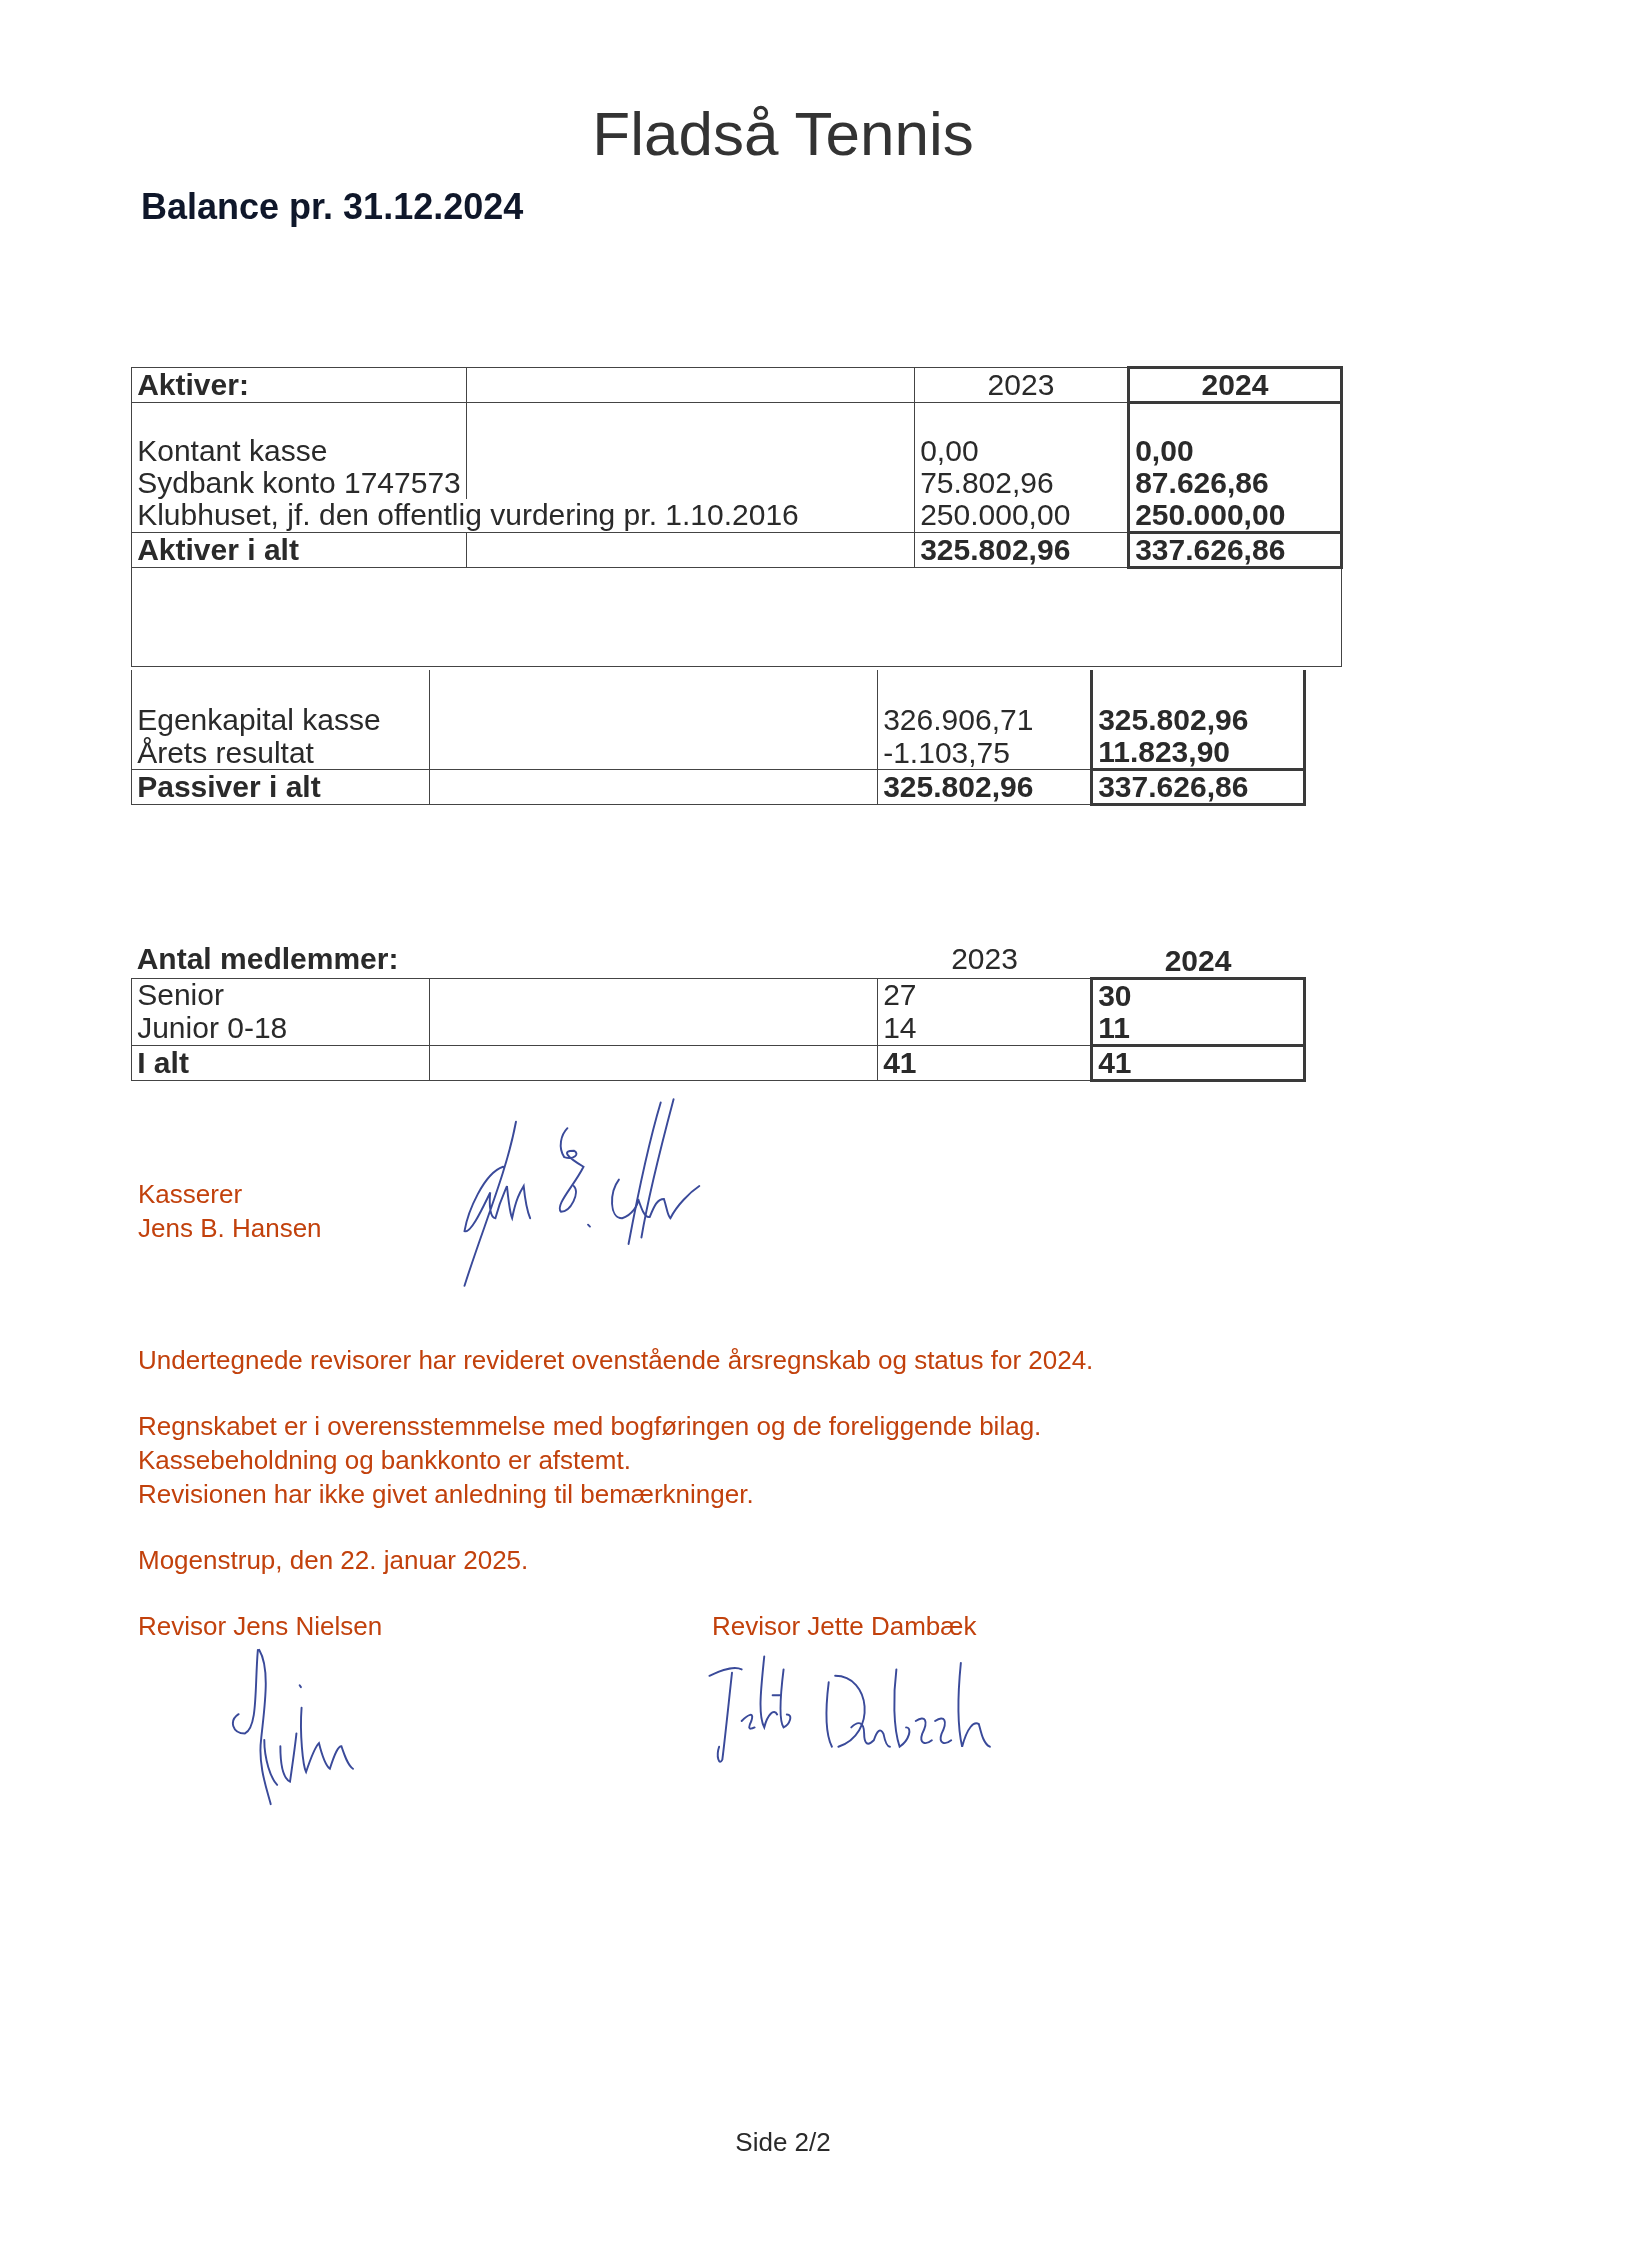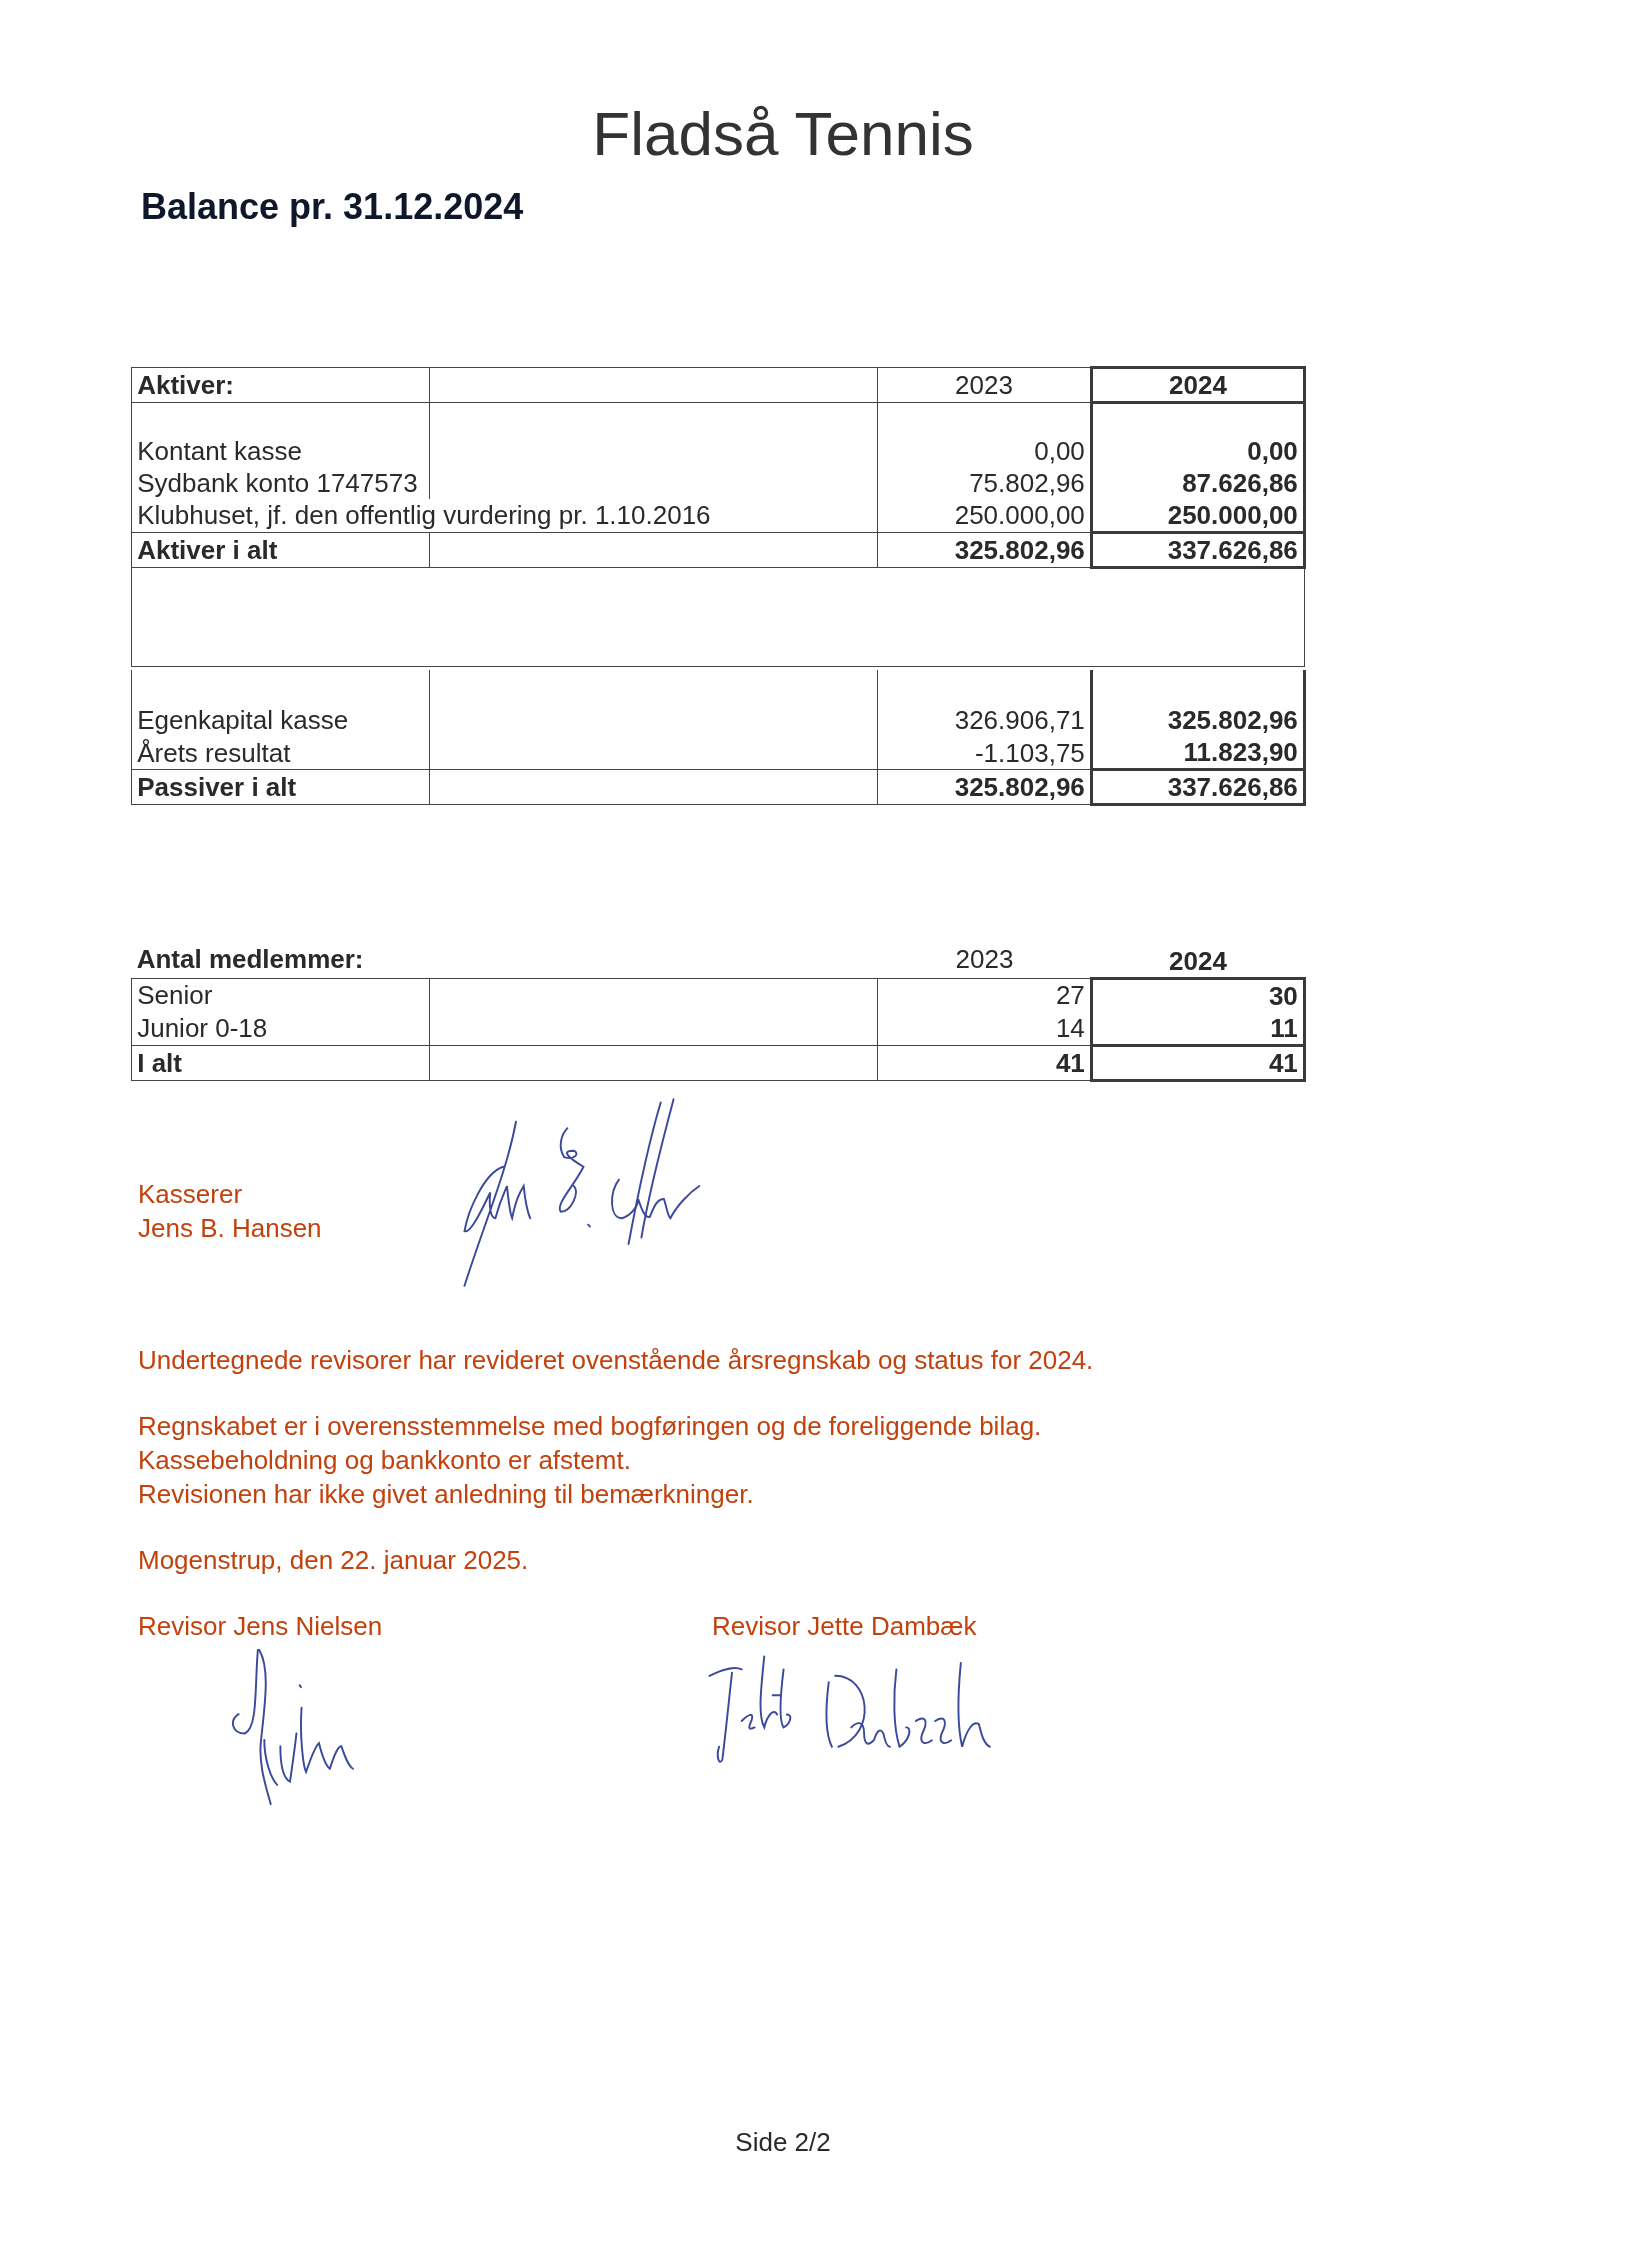--- a/index.html
+++ b/index.html
@@ -4,25 +4,25 @@
 <style>
   html, body { margin: 0; padding: 0; background: #ffffff; }
   body {
     width: 1644px; height: 2261px; position: relative; overflow: hidden;
     font-family: "Liberation Sans", sans-serif; color: #2a2a2a;
   }
   .abs { position: absolute; }
   .title { left: 0; width: 1566px; top: 98px; text-align: center; font-size: 62px; color: #333; }
   .subtitle { left: 141px; top: 186px; font-size: 36px; font-weight: bold; color: #0f172a; }
 
-  table.bal { position: absolute; border-collapse: collapse; table-layout: fixed; font-size: 26px; }
+  table.bal { position: absolute; border-collapse: collapse; table-layout: fixed; font-size: 30px; }
   table.bal td { padding: 0 5.2px; white-space: nowrap; overflow: visible; line-height: 32px; }
   .c1 { width: 298px; } .c2 { width: 448px; } .c3 { width: 214px; } .c4 { width: 213px; }
   .b { font-weight: bold; }
-  .r { text-align: right; }
+  .r { }
   .ctr { text-align: center; }
   .bt { border-top: 1.9px solid #444; } .bb { border-bottom: 1.9px solid #444; }
   .bl { border-left: 1.9px solid #444; } .br { border-right: 1.9px solid #444; }
   .bthick { border-left: 3.9px solid #3a3a3a; border-right: 3.9px solid #3a3a3a; }
   .bthick-t { border-top: 3.9px solid #3a3a3a; }
   .bthick-b { border-bottom: 3.9px solid #3a3a3a; }
 
   .txt { font-size: 26px; color: #c2410c; line-height: 34px; }
   .sig { position: absolute; }
   .footer { left: 0; width: 1566px; top: 2127px; text-align: center; font-size: 26px; }

